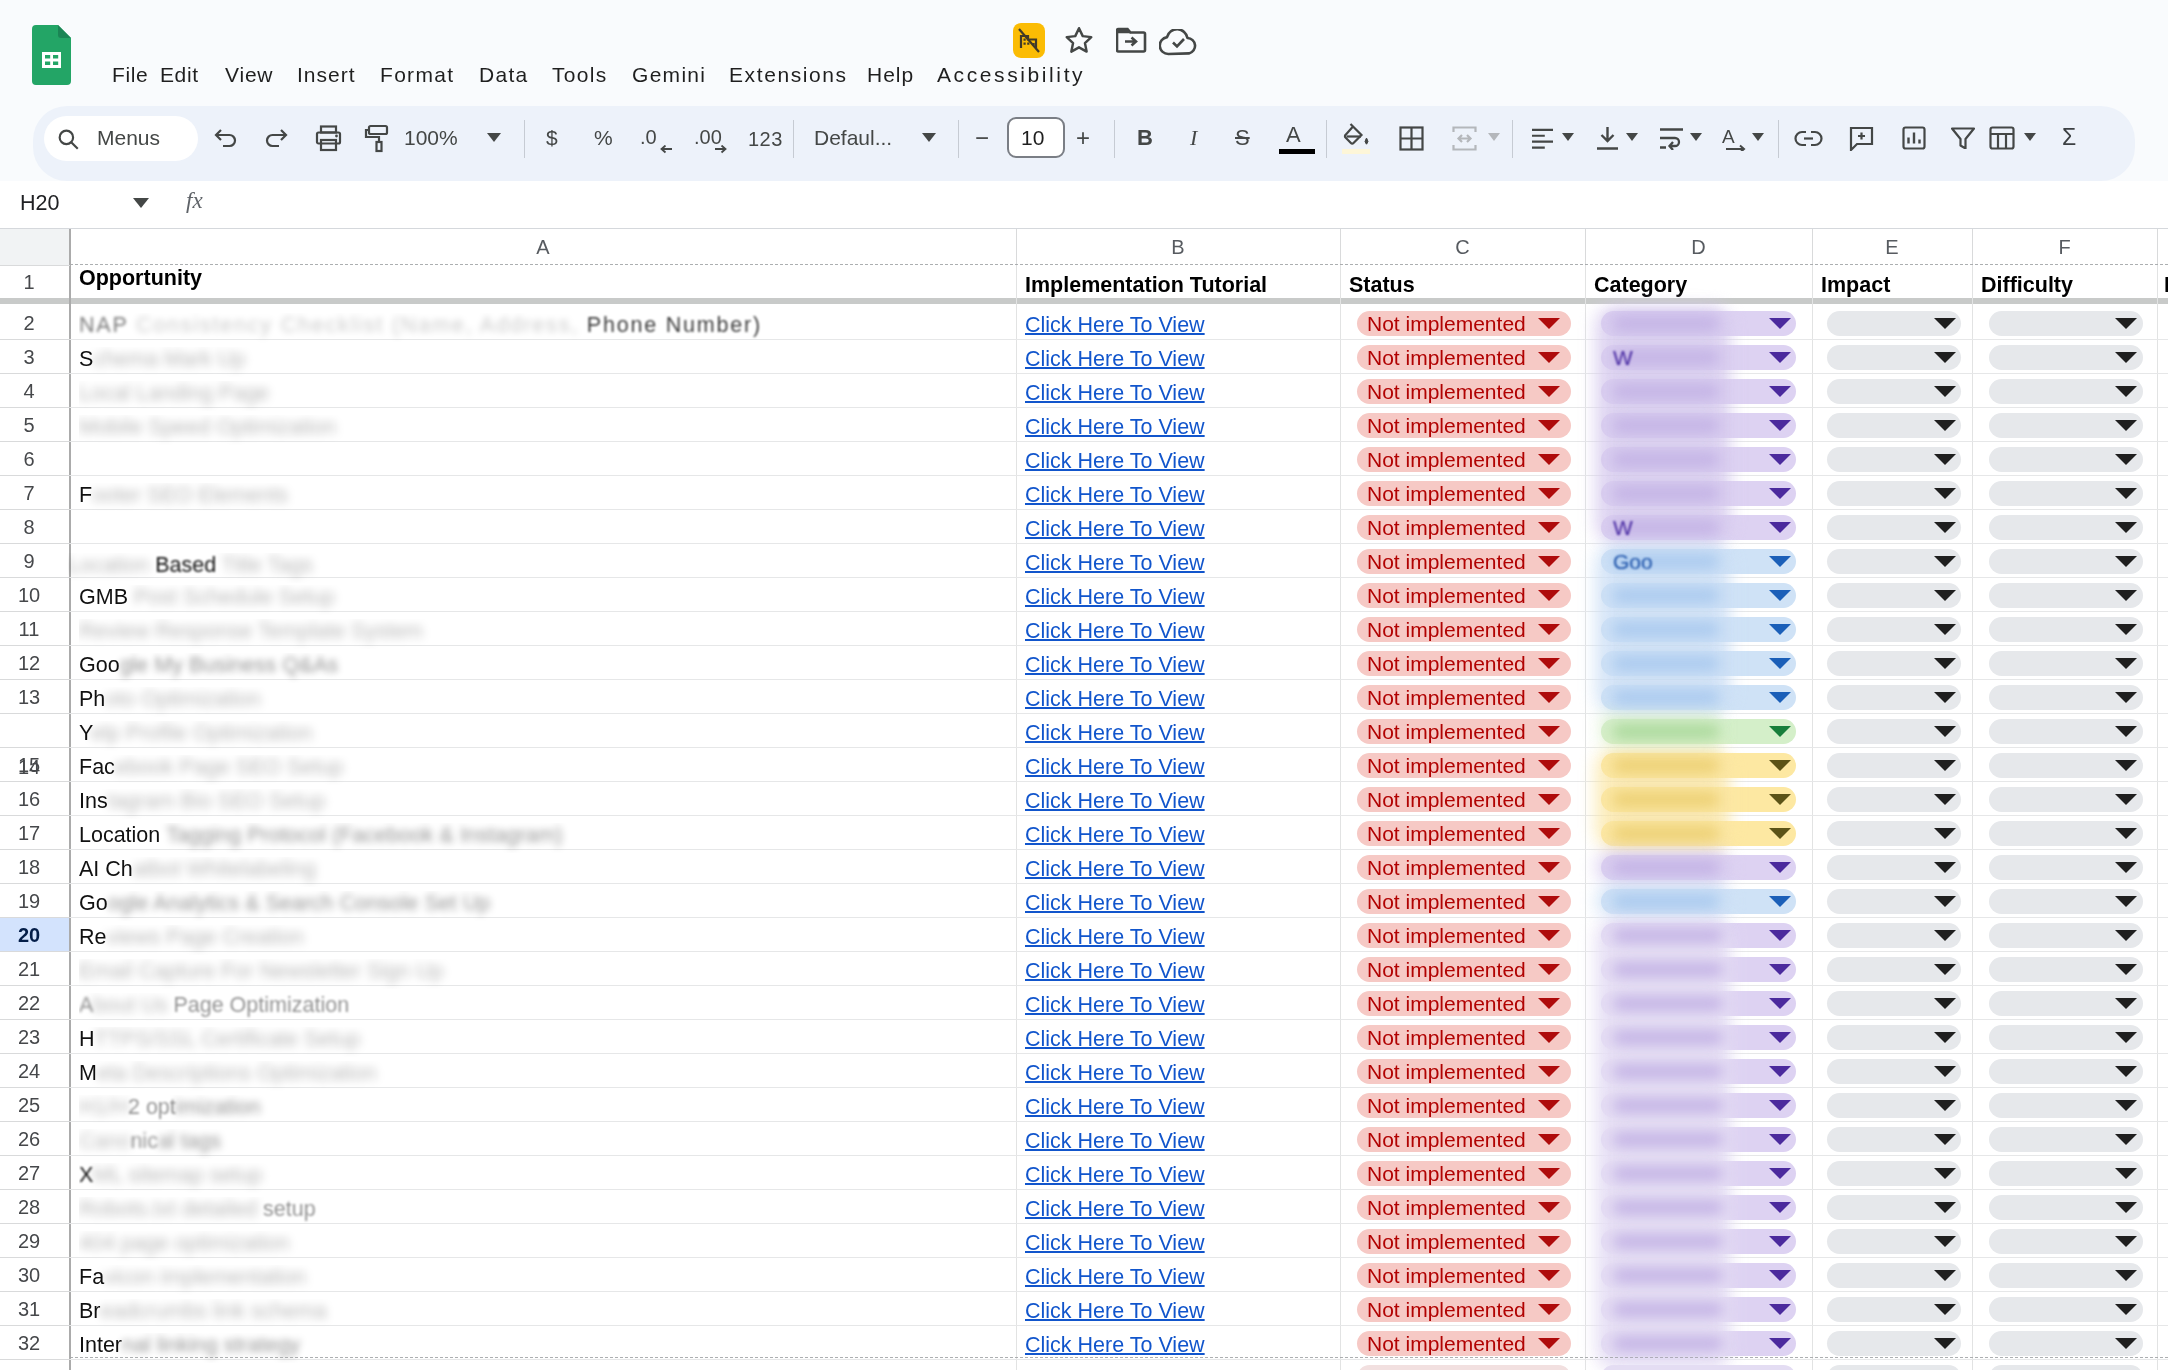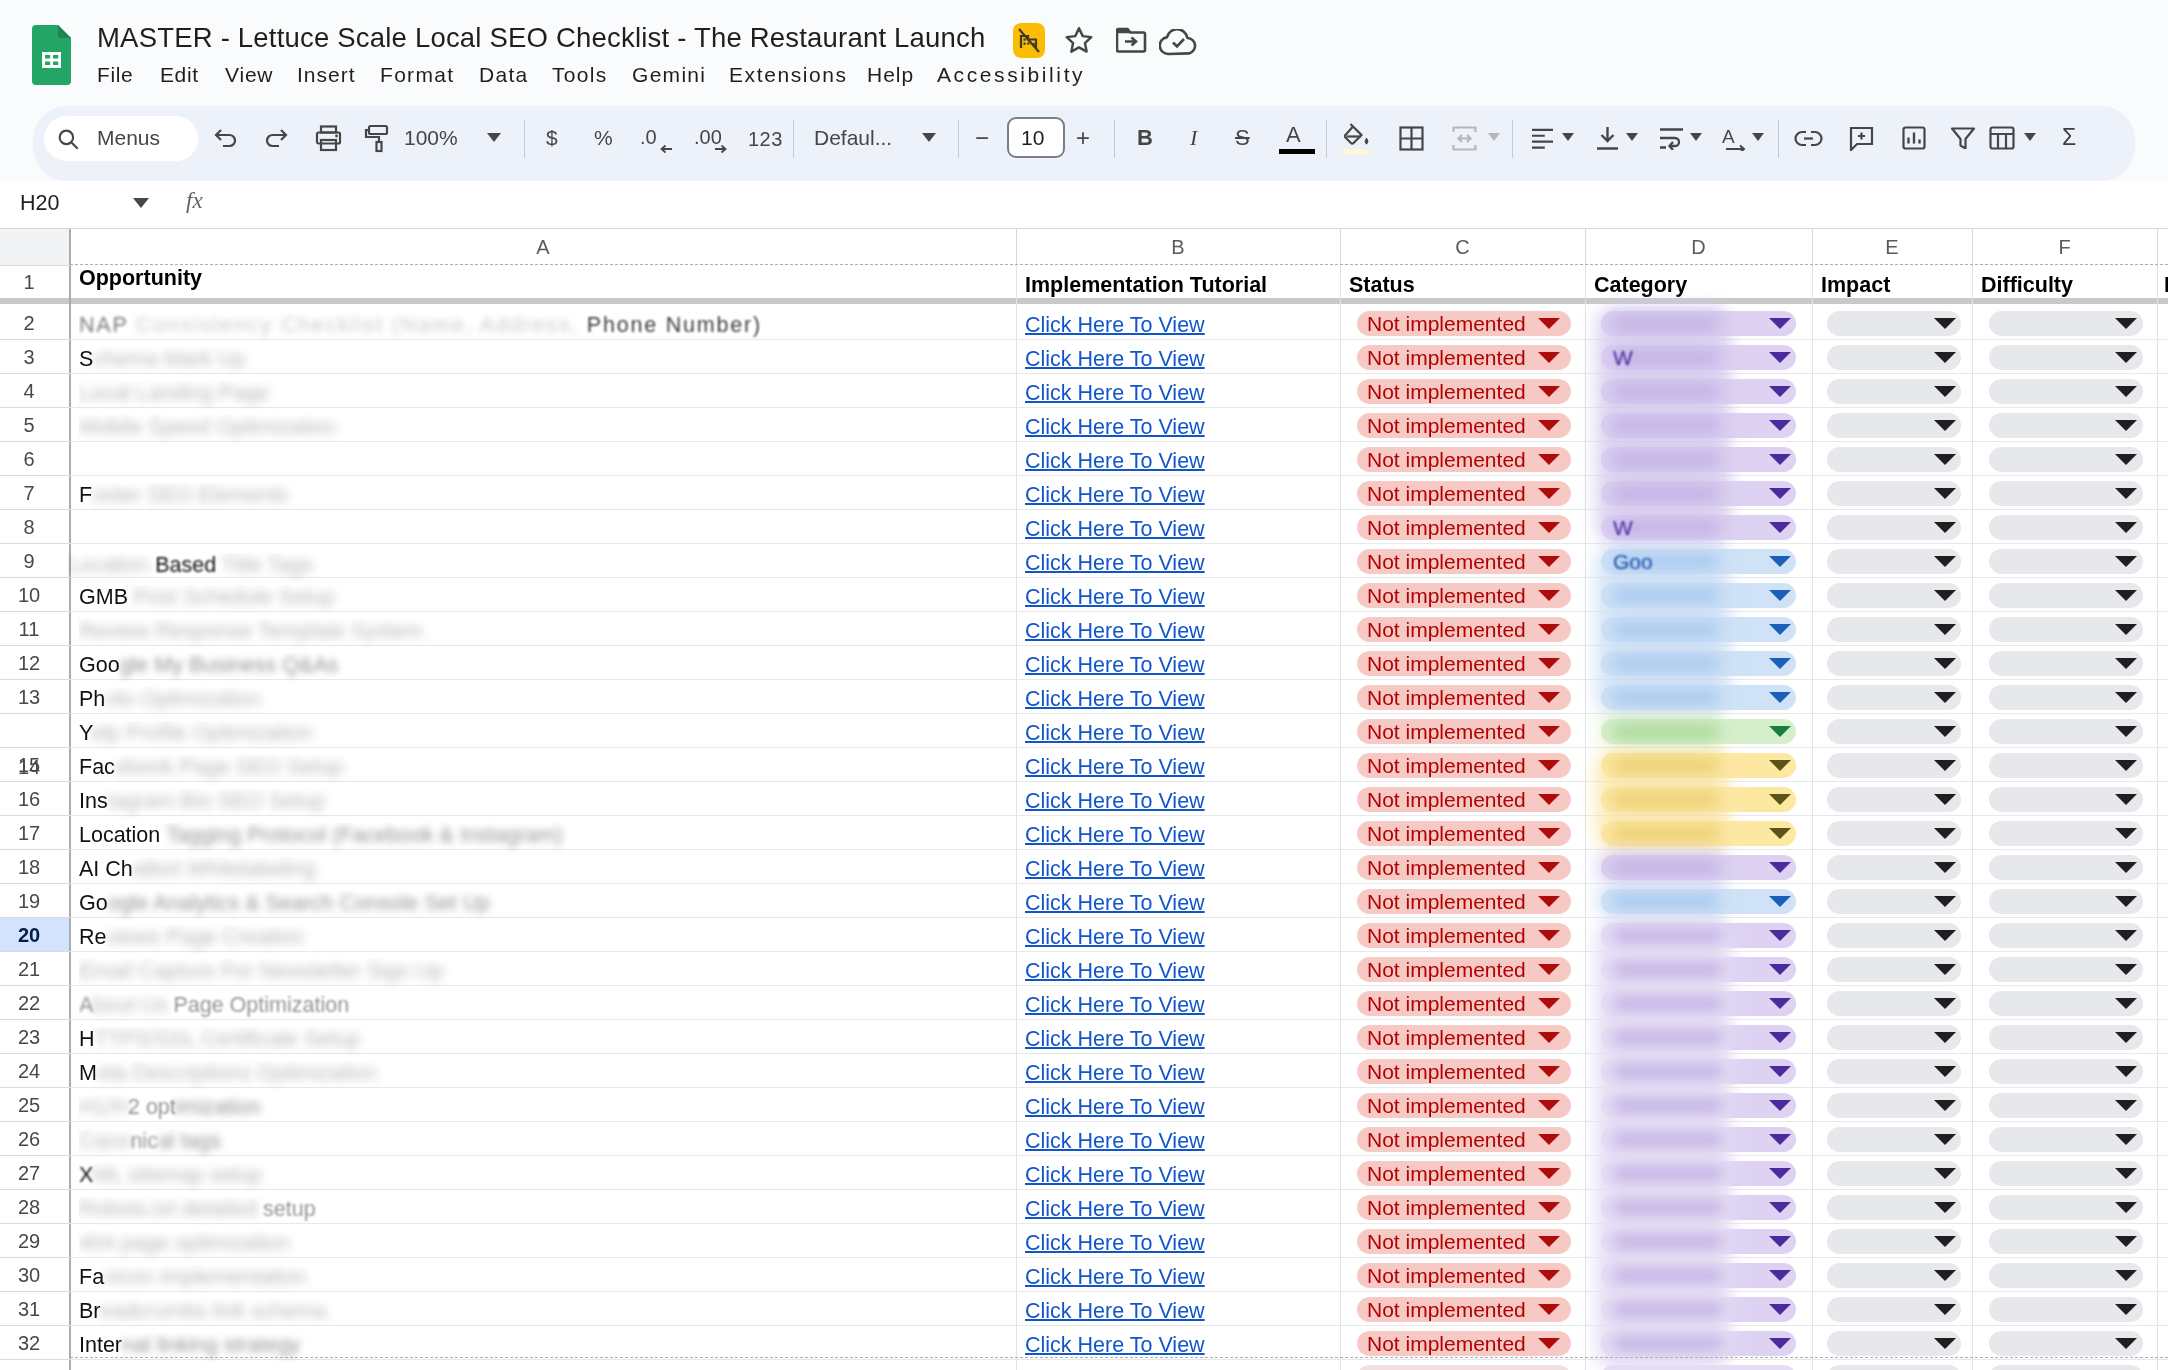--- a/index.html
+++ b/index.html
@@ -28,42 +28,41 @@
 </style></head><body>
 <div id="app">
 
 <div class="top"></div>
 <svg class="abs" style="left:32px;top:25px" width="39" height="60" viewBox="0 0 39 60">
 <path d="M2 0 H26 L39 13 V56 a4 4 0 0 1 -4 4 H4 a4 4 0 0 1 -4 -4 V4 a4 4 0 0 1 4 -4 Z" fill="#23a566"></path>
 <path d="M26 0 L39 13 H29 a3 3 0 0 1 -3 -3 Z" fill="#1b8555"></path>
 <path d="M10 27 h19 v16 h-19 Z" fill="#fff"></path>
 <path d="M13 30 h5.2 v3.4 h-5.2 Z M21 30 h5.2 v3.4 h-5.2 Z M13 36.6 h5.2 v3.4 h-5.2 Z M21 36.6 h5.2 v3.4 h-5.2 Z" fill="#23a566"></path>
 </svg>
-<div class="title">MASTER - Lettuce Scale Local SEO Checklist - The Restaurant Launch</div>
 <svg class="abs" style="left:1013px;top:23px" width="32" height="35" viewBox="0 0 32 35">
 <rect x="0" y="0" width="32" height="35" rx="8" fill="#fbbc04"></rect>
 <g stroke="#413a28" stroke-width="2.2" fill="none">
 <path d="M8 25 V13 h7 v3.5 h8 v8.5"></path>
         <path d="M6 6 L26 29"></path>
 </g>
 <path d="M10.5 15.5 h2.2 v2.2 h-2.2 Z M10.5 19.5 h2.2 v2.2 h-2.2 Z M14.2 19.5 h2.2 v2.2 h-2.2 Z M19.5 20 h2.2 v2.2 h-2.2 Z" fill="#413a28"></path>
 </svg>
 <svg class="abs" style="left:1063px;top:25px" width="32" height="31" viewBox="0 0 24 24">
 <path d="M12 2.5 l2.9 6.1 6.6.8 -4.9 4.6 1.3 6.6 -5.9 -3.3 -5.9 3.3 1.3 -6.6 -4.9 -4.6 6.6 -.8 Z" fill="none" stroke="#444746" stroke-width="1.9" stroke-linejoin="round"></path>
 </svg>
 <svg class="abs" style="left:1116px;top:27px" width="31" height="27" viewBox="0 0 31 27">
 <path d="M2.5 2 h9 l3 3.5 h13 a1.5 1.5 0 0 1 1.5 1.5 v16 a1.5 1.5 0 0 1 -1.5 1.5 h-25 A1.5 1.5 0 0 1 1 23 V3.5 A1.5 1.5 0 0 1 2.5 2 Z" fill="none" stroke="#444746" stroke-width="2.6"></path>
 <path d="M2 2.6 h10 l3 3.6 h-13 Z" fill="#444746"></path>
 <path d="M9 14.5 h10 M15.5 10.5 l4.5 4 -4.5 4" fill="none" stroke="#444746" stroke-width="2.6"></path>
 </svg>
 <svg class="abs" style="left:1159px;top:29px" width="39" height="27" viewBox="0 0 39 27">
 <path d="M9.5 25 a8.5 8.5 0 0 1 -1.5 -16.9 A10.5 10.5 0 0 1 28.5 9 a7.8 7.8 0 0 1 1.5 15.4 z" fill="none" stroke="#444746" stroke-width="2.6" stroke-linejoin="round"></path>
 <path d="M14 13.5 l4 4 7-7.5" fill="none" stroke="#444746" stroke-width="2.6"></path>
 </svg>
-<div class="menu" style="left:97px;letter-spacing:0.6px">File</div>
+<div class="menu" style="left:112px;letter-spacing:0.6px">File</div>
 <div class="menu" style="left:160px;letter-spacing:0.6px">Edit</div>
 <div class="menu" style="left:225px;letter-spacing:0.8px">View</div>
 <div class="menu" style="left:297px;letter-spacing:1.0px">Insert</div>
 <div class="menu" style="left:380px;letter-spacing:1.3px">Format</div>
 <div class="menu" style="left:479px;letter-spacing:1.3px">Data</div>
 <div class="menu" style="left:552px;letter-spacing:1.3px">Tools</div>
 <div class="menu" style="left:632px;letter-spacing:1.3px">Gemini</div>
 <div class="menu" style="left:729px;letter-spacing:1.6px">Extensions</div>
 <div class="menu" style="left:867px;letter-spacing:1.0px">Help</div>
 <div class="menu" style="left:937px;letter-spacing:2.6px">Accessibility</div>

